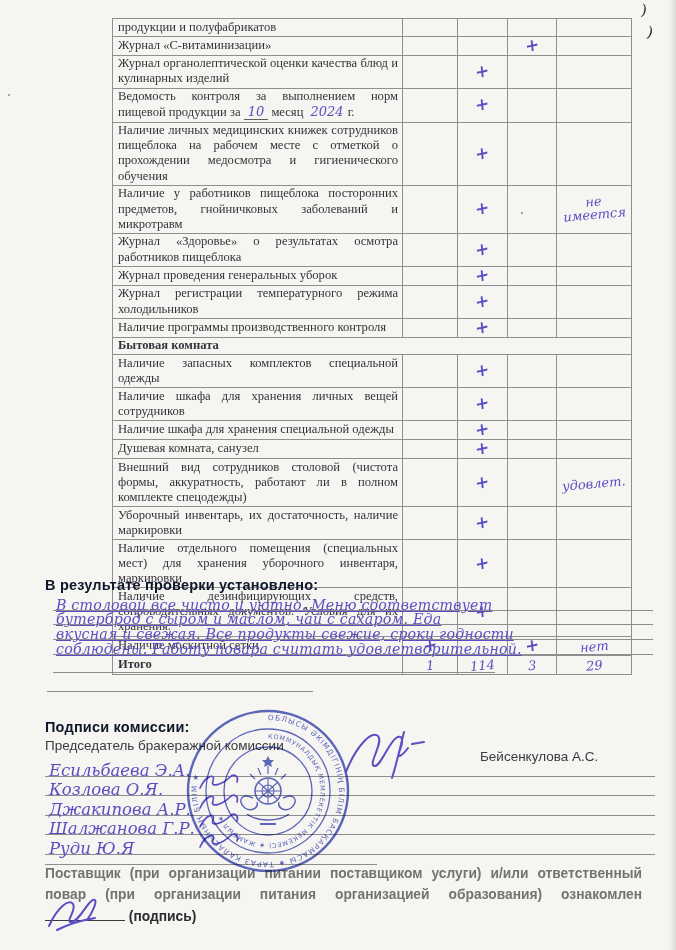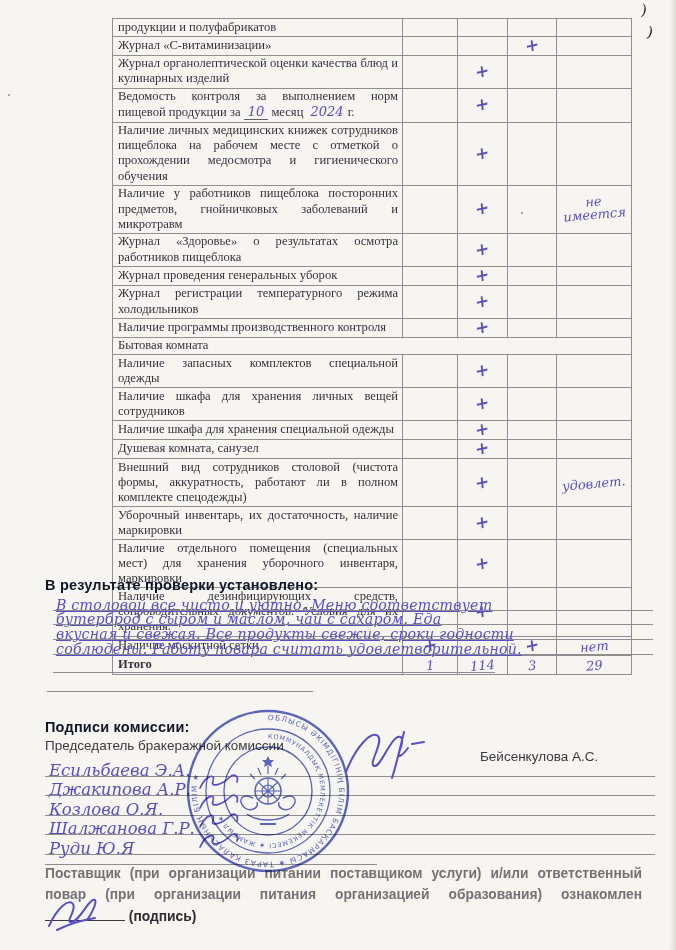--- a/index.html
+++ b/index.html
@@ -7,21 +7,21 @@
        font-family:"Liberation Serif", serif;}
   #page{position:absolute;inset:0;}
 
   
   #tablewrap{position:absolute;left:112px;top:18px;}
   table.chk{table-layout:fixed;width:519px;border-collapse:collapse;background:transparent;}
   table.chk td{border:1px solid #8f8f8f;vertical-align:middle;}
   td.ct{font-size:12.6px;line-height:15.2px;color:#34343c;text-align:justify;
         padding:0.5px 4px 1px 5px;}
   td.ct.bold{font-weight:bold;text-align:left;}
-  td.ct.section{font-weight:normal;text-align:left;}
+  td.ct.section{font-weight:bold;text-align:left;}
   td.cm{text-align:center;padding:0;}
   .hw{font-family:"DejaVu Serif", serif;font-style:italic;color:#5a4fc2;}
   .mark{display:inline-block;font-size:13px;line-height:13px;transform:rotate(-5deg);}
   .mark.plus{font-size:17px;font-weight:600;transform:rotate(-12deg) skewX(-6deg);}
   .inlhw{font-size:13px;padding:0 4px;}
   .inlhw.u{border-bottom:1.2px solid #5f5f5f;}
 
   
   #findings{position:absolute;left:45px;top:577px;width:608px;}
   .head-sans{font-family:"Liberation Sans", sans-serif;font-weight:bold;font-size:14.5px;
@@ -257,27 +257,27 @@
         <svg width="100" height="56" viewBox="0 0 100 56">
           <path d="M8,46 C18,20 34,4 40,10 C46,16 30,38 36,40 C42,42 50,18 58,12 C64,8 66,14 62,24 C58,34 64,30 70,22 M66,6 C62,22 58,40 54,52 M74,18 L86,16" fill="none" stroke="#5a4fc2" stroke-width="2" stroke-linecap="round"></path>
         </svg>
       </span>
     </div>
     <div id="members">
         <div class="sig-line">
           <span class="hw sname">Есильбаева Э.А.</span>
         </div>
         <div class="sig-line">
-          <span class="hw sname">Джакипова А.Р.</span>
+          <span class="hw sname">Козлова О.Я.</span>
           <span class="flourish"><svg width="46" height="20" viewBox="0 0 46 20">
               <path d="M3,16 C9,3 19,1 16,9 C13,16 25,13 33,5 C37,1 42,4 40,10" fill="none" stroke="#5a4fc2" stroke-width="1.7" stroke-linecap="round"></path>
             </svg></span>
         </div>
         <div class="sig-line">
-          <span class="hw sname">Козлова О.Я.</span>
+          <span class="hw sname">Джакипова А.Р.</span>
           <span class="flourish"><svg width="46" height="20" viewBox="0 0 46 20">
               <path d="M3,16 C9,3 19,1 16,9 C13,16 25,13 33,5 C37,1 42,4 40,10" fill="none" stroke="#5a4fc2" stroke-width="1.7" stroke-linecap="round"></path>
             </svg></span>
         </div>
         <div class="sig-line">
           <span class="hw sname">Шалжанова Г.Р.</span>
           <span class="flourish"><svg width="46" height="20" viewBox="0 0 46 20">
               <path d="M3,16 C9,3 19,1 16,9 C13,16 25,13 33,5 C37,1 42,4 40,10" fill="none" stroke="#5a4fc2" stroke-width="1.7" stroke-linecap="round"></path>
             </svg></span>
         </div>

